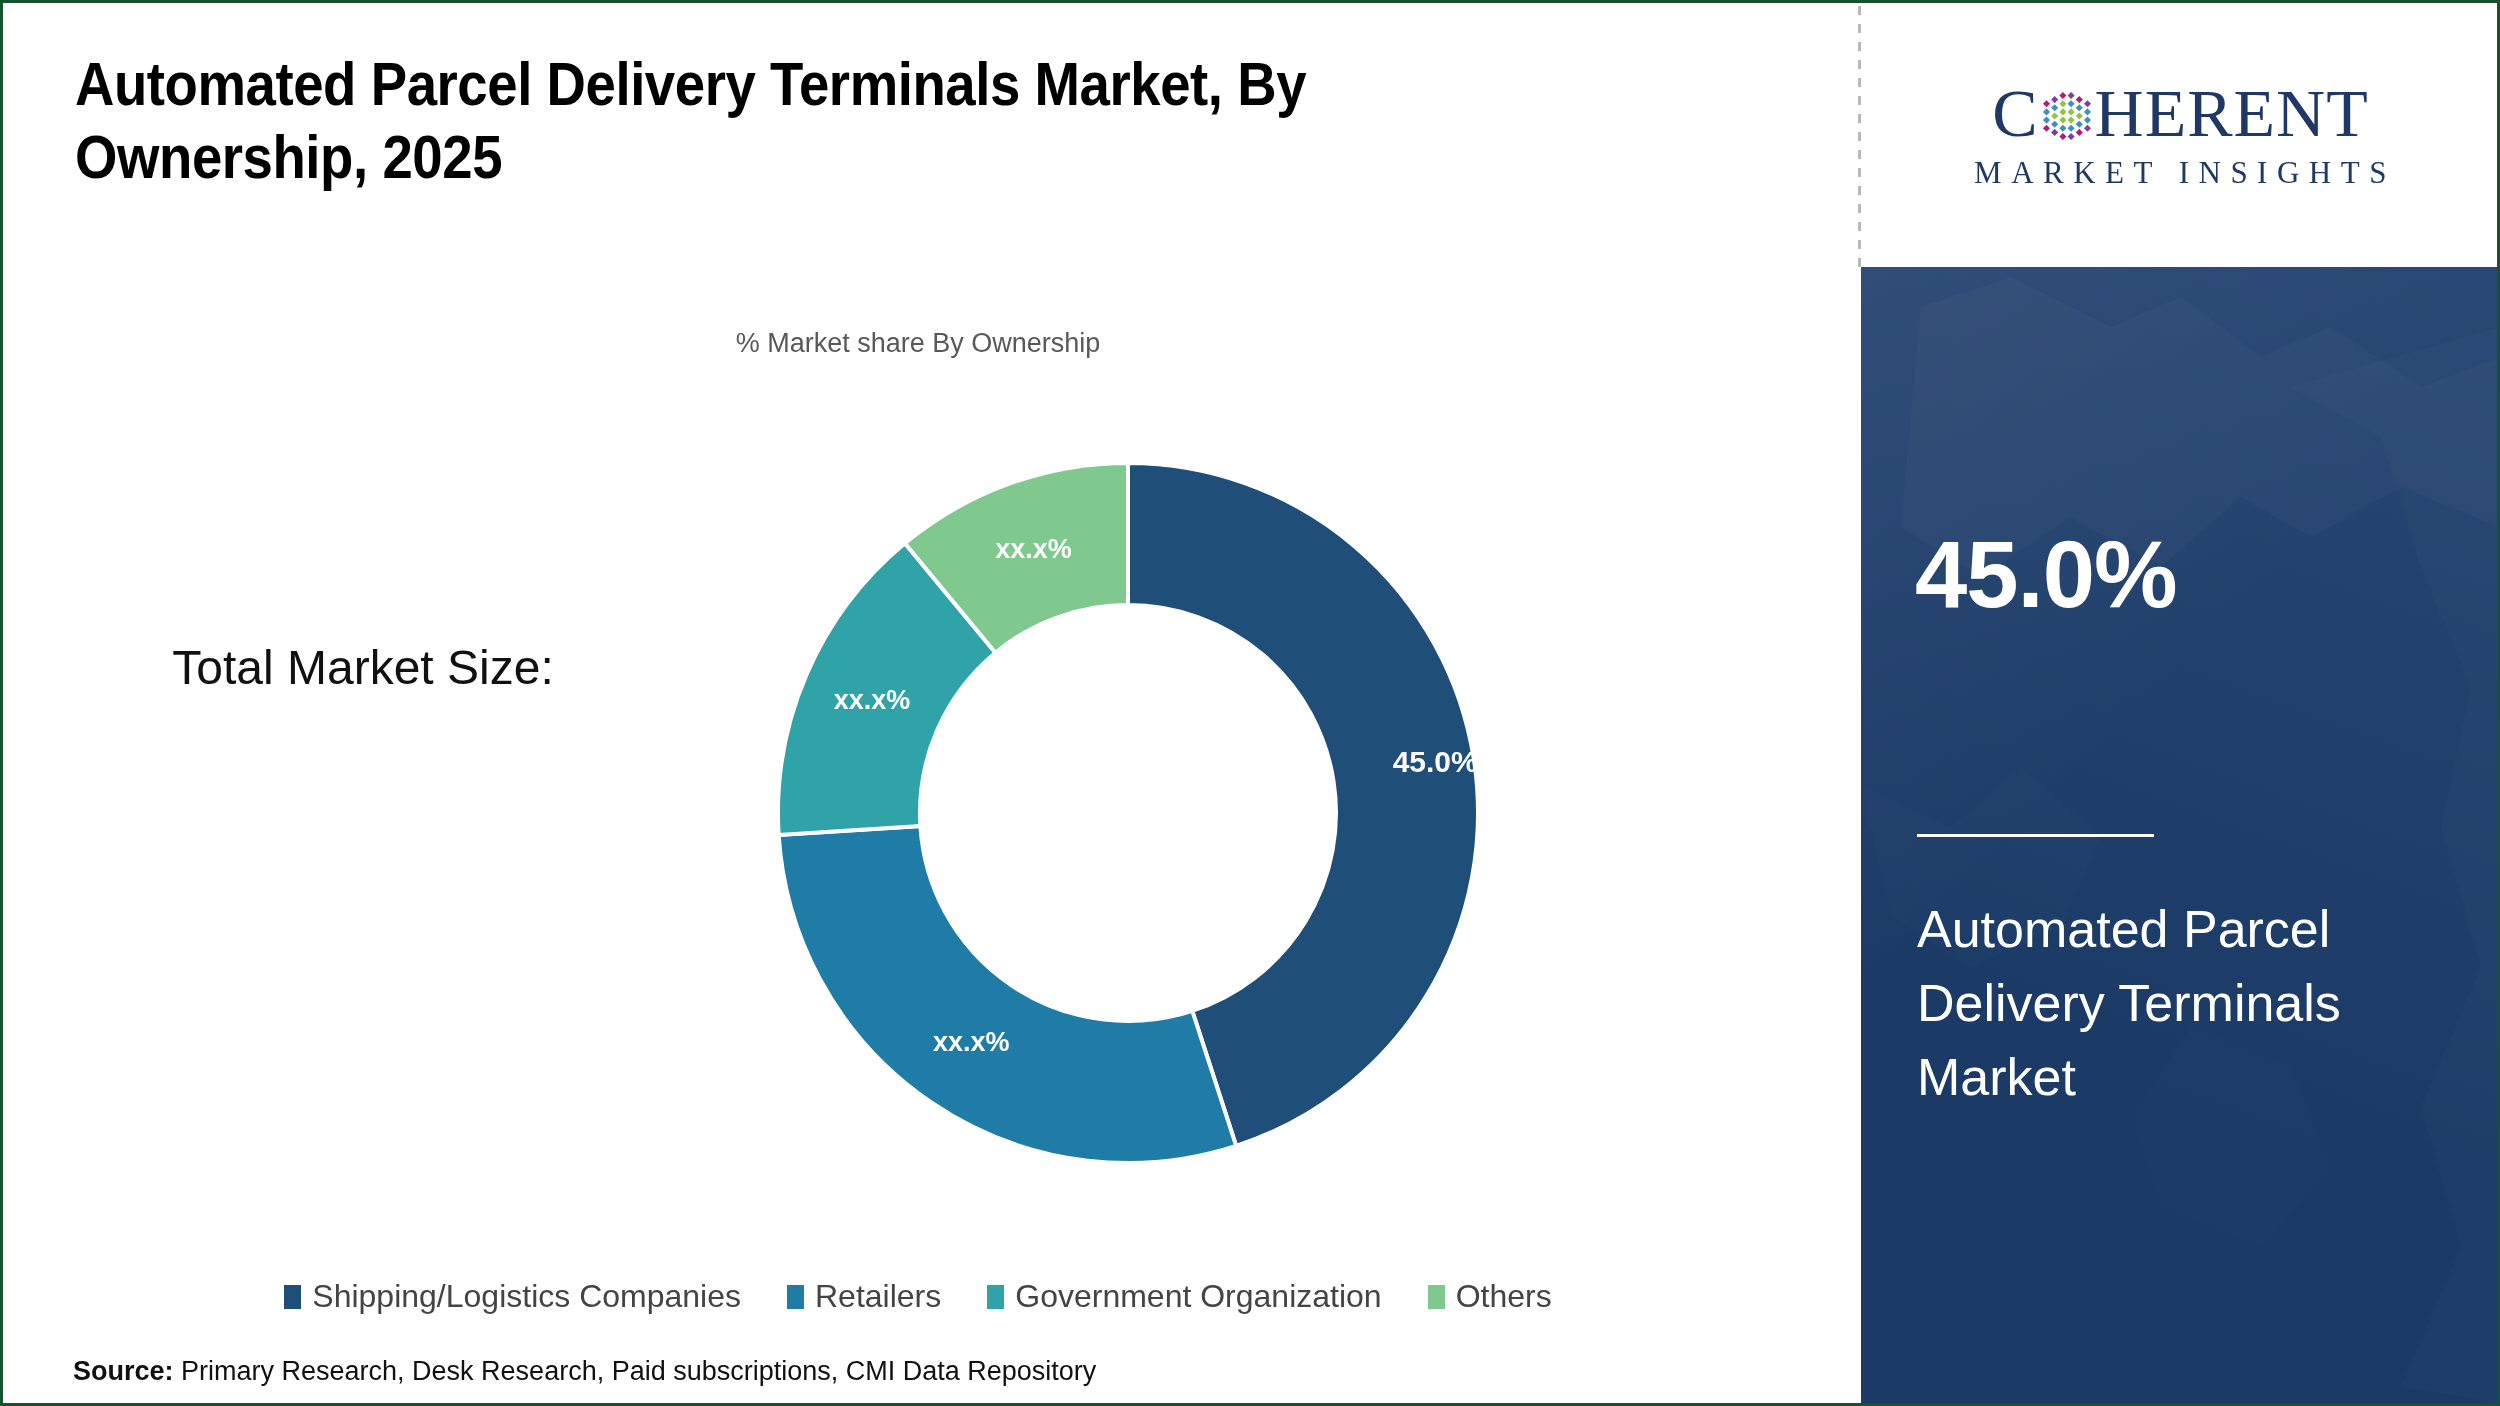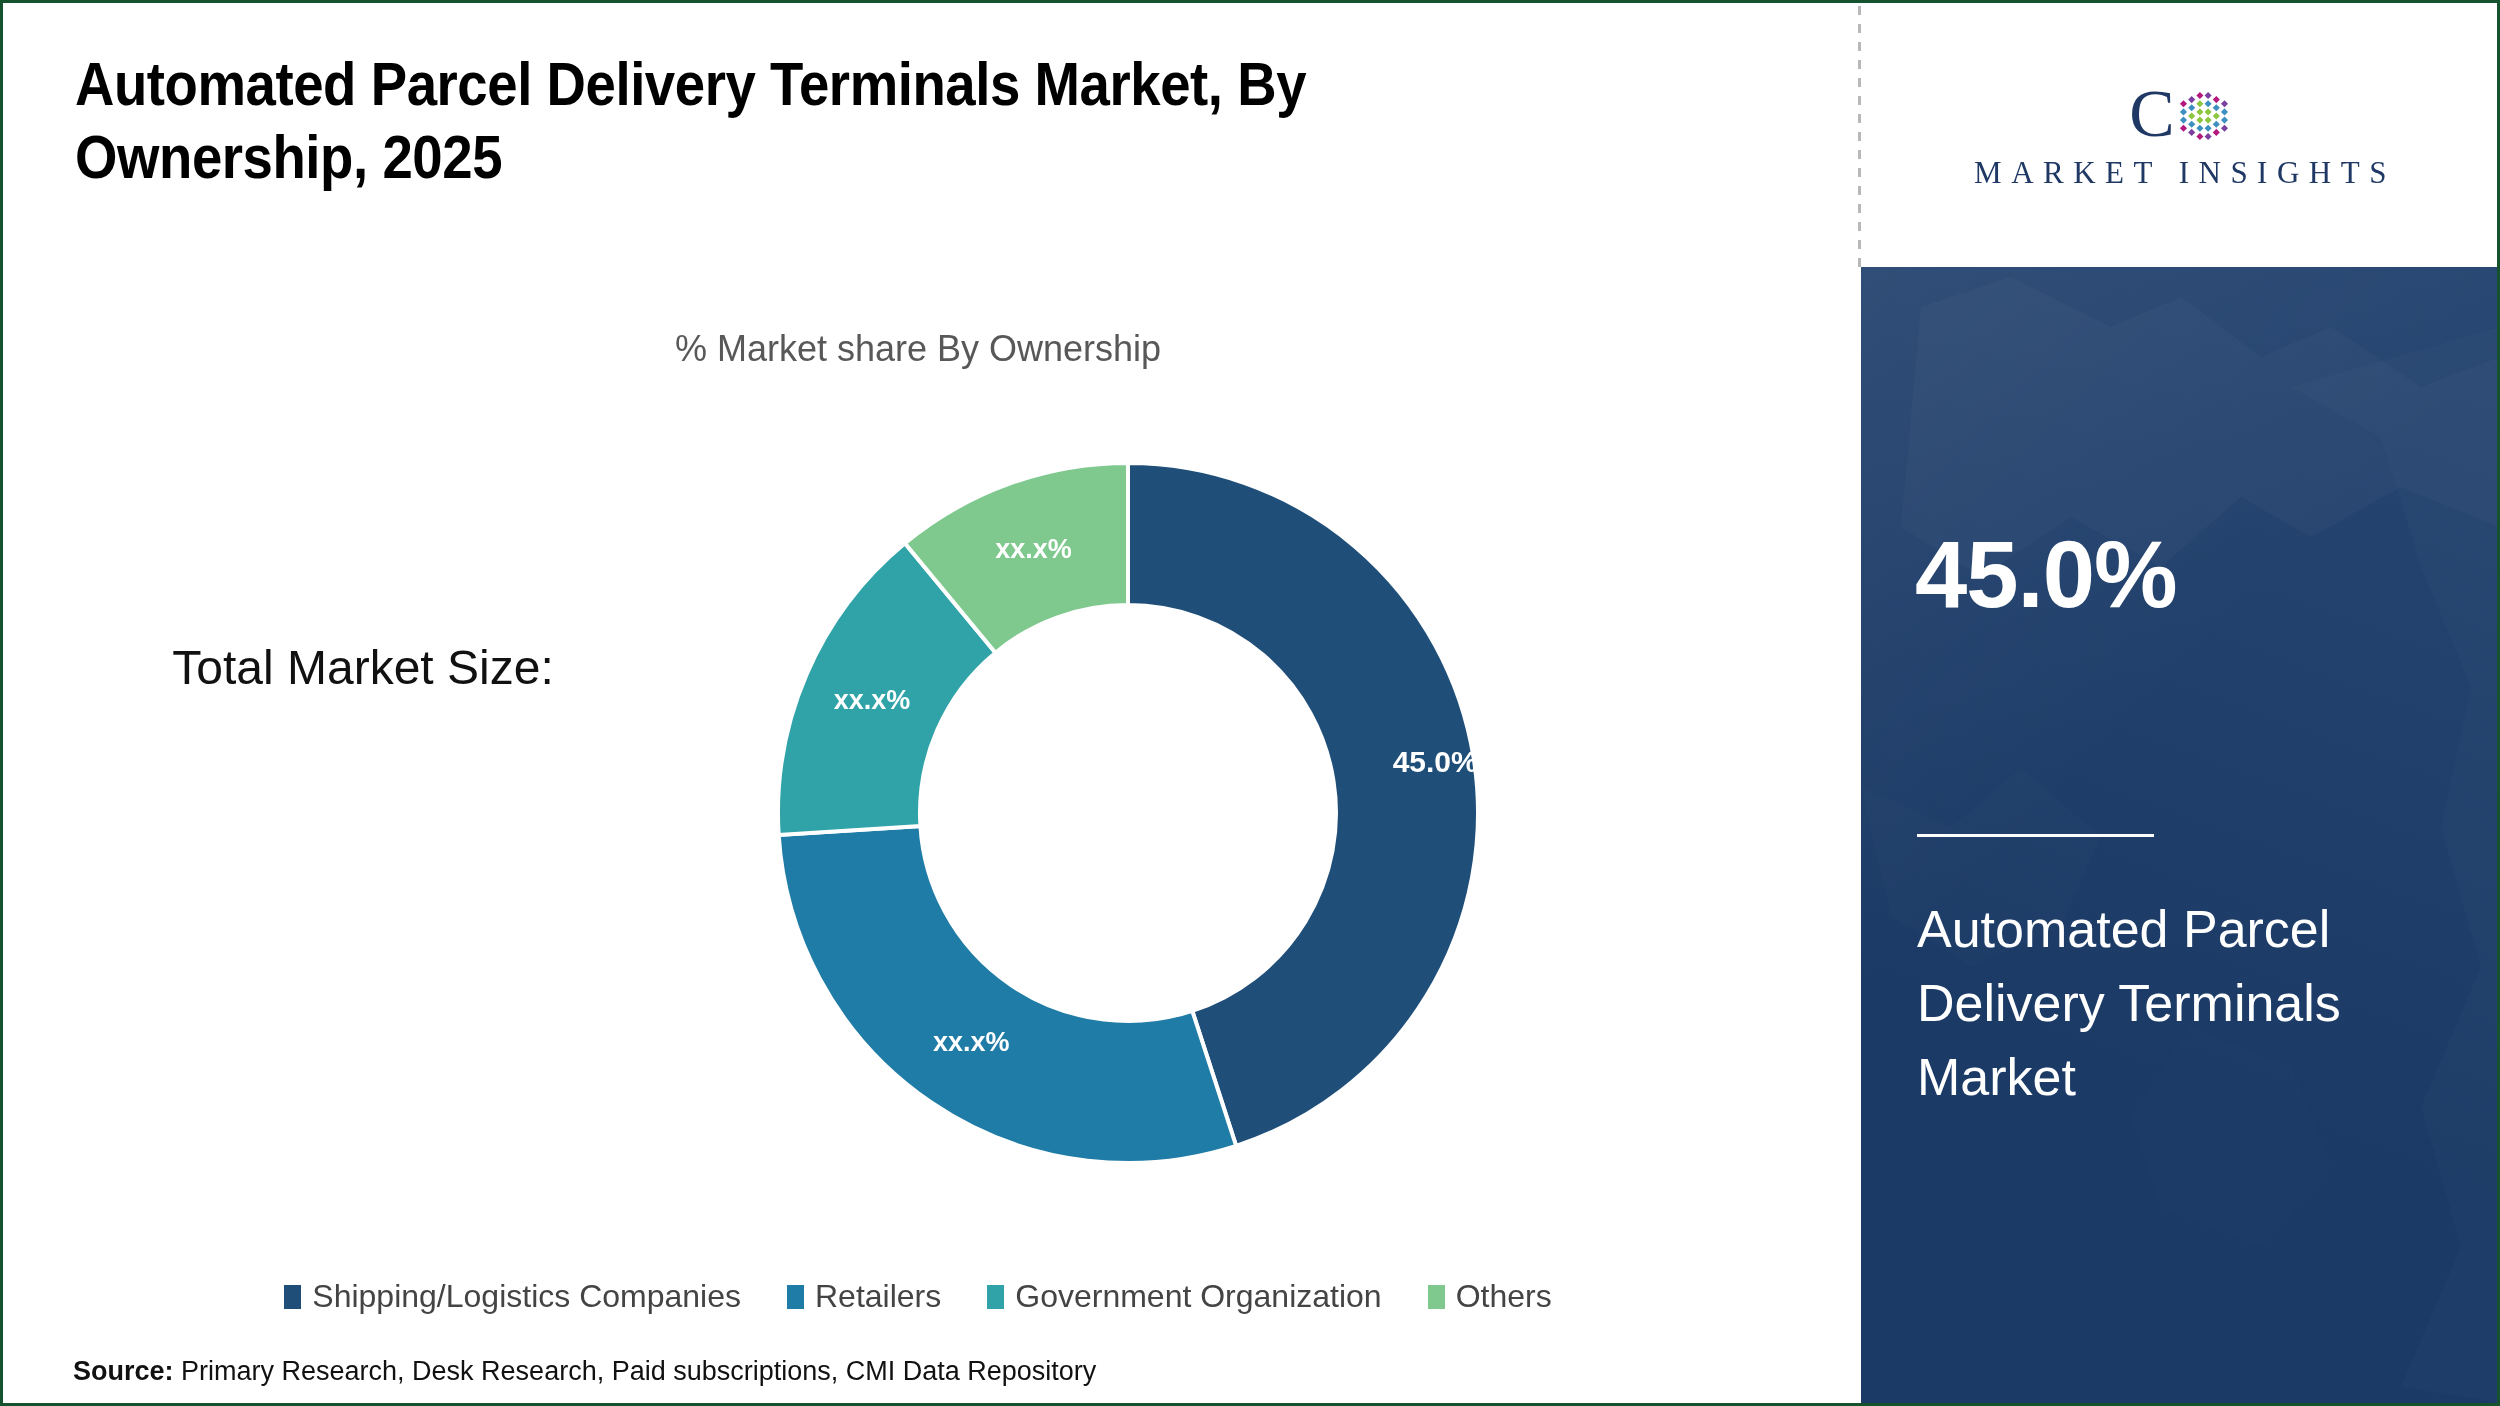--- a/index.html
+++ b/index.html
@@ -37,21 +37,21 @@
     font-family: "Liberation Sans Narrow", "Liberation Sans", sans-serif;
     transform: scaleX(0.88);
     transform-origin: left top;
   }
 
   #chart-subtitle {
     position: absolute;
     left: 0; top: 325px;
     width: 1830px;
     text-align: center;
-    font-size: 36px;
+    font-size: 27px;
     color: #585858;
     font-family: "Liberation Sans Narrow", "Liberation Sans", sans-serif;
   }
 
   #total-block {
     position: absolute;
     left: 50px; top: 635px;
     width: 620px;
   }
   #total-label {
@@ -325,20 +325,21 @@
                 <rect x="35.8" y="24.5" width="5" height="5" fill="#8DC63F" transform="rotate(45 38.3 27)"></rect>
                 <rect x="35.8" y="32.7" width="5" height="5" fill="#3C8FBF" transform="rotate(45 38.3 35.2)"></rect>
                 <rect x="35.8" y="40.9" width="5" height="5" fill="#B5197E" transform="rotate(45 38.3 43.4)"></rect>
                 <rect x="44" y="12.200000000000001" width="5" height="5" fill="#7B3FA0" transform="rotate(45 46.5 14.700000000000001)"></rect>
                 <rect x="44" y="20.4" width="5" height="5" fill="#3C8FBF" transform="rotate(45 46.5 22.9)"></rect>
                 <rect x="44" y="28.6" width="5" height="5" fill="#3C8FBF" transform="rotate(45 46.5 31.1)"></rect>
                 <rect x="44" y="36.8" width="5" height="5" fill="#7B3FA0" transform="rotate(45 46.5 39.3)"></rect>
               </g>
           </svg>
         </span>
+        <span>HERENT</span>
       </div>
       <div id="logo-tagline">MARKET INSIGHTS</div>
     </div>
 
     <div id="blue-panel">
       <svg id="map-texture" viewBox="0 0 639 1136" preserveAspectRatio="xMidYMid slice">
         <path d="M60 40 L150 10 L250 60 L320 30 L400 90 L470 60 L560 120 L639 90 L639 260 L540 220
                  L450 270 L380 230 L300 300 L210 250 L120 310 L40 260 Z" fill="#ffffff" opacity="0.20"></path>
         <path d="M430 120 L520 170 L560 300 L610 420 L580 560 L620 700 L560 840 L600 980 L540 1120
                  L639 1136 L639 60 Z" fill="#ffffff" opacity="0.13"></path>

